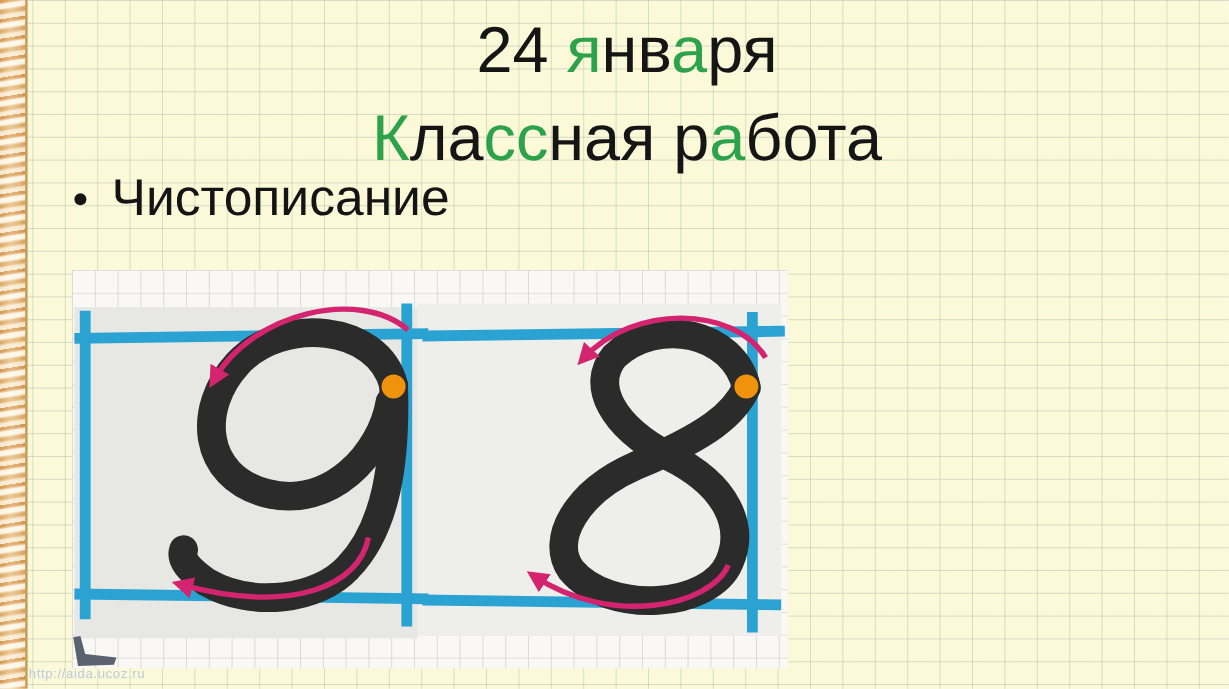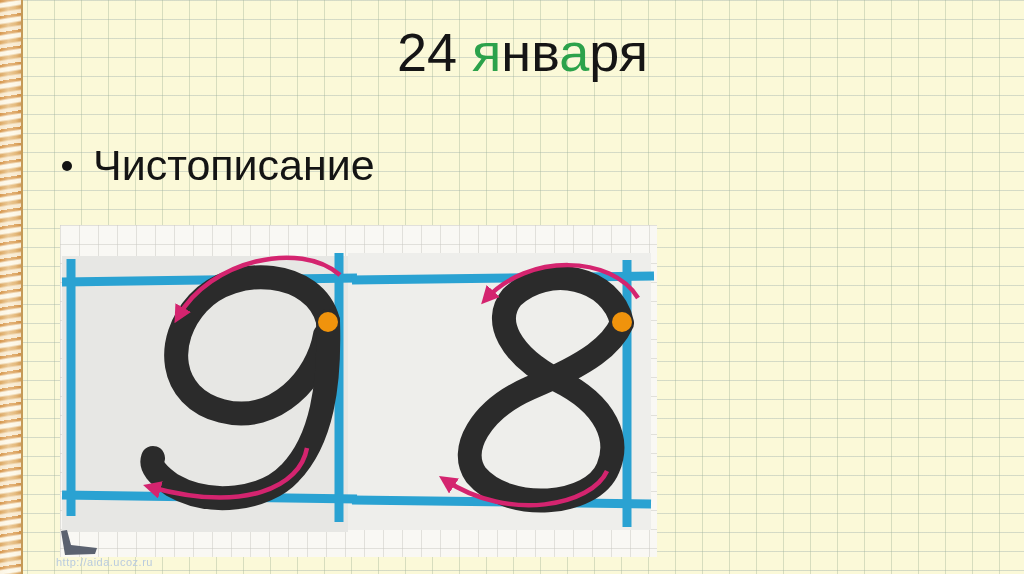--- a/index.html
+++ b/index.html
@@ -21,21 +21,21 @@
     background:
       repeating-linear-gradient(171deg,
         rgba(214,138,58,0.50) 0 2px,
         rgba(255,252,240,0.90) 4px 7px,
         rgba(226,170,96,0.45) 9px 11px,
         rgba(252,242,222,0.85) 13px 16px),
       linear-gradient(90deg,#d8a868,#f2e2c4 40%,#e6c694 75%,#c89658);
     border-right:2px solid #c49a58;
   }
   .title-block {
-    position:absolute; left:21px; right:0; top:16px; text-align:center;
+    position:absolute; left:21px; right:0; top:6px; text-align:center;
   }
   .title-line {
     margin:0; font-size:54px; line-height:73px; font-weight:normal;
     letter-spacing:0px; white-space:pre;
   }
   .seg-black { color:#151515; }
   .seg-green { color:#2ca24b; }
   .bullet-row {
     position:absolute; left:62px; top:141px;
     display:flex; align-items:center;
@@ -43,32 +43,33 @@
   .bullet-dot {
     width:10px; height:10px; border-radius:50%; background:#141414;
     margin-right:21px; flex:0 0 auto;
   }
   .bullet-text { font-size:43px; color:#141414; }
   .practice-image {
     position:absolute; left:60px; top:225px; width:597px; height:332px;
   }
   .practice-image svg { display:block; width:597px; height:332px; }
   .watermark {
-    position:absolute; left:36px; top:556px;
-    font-size:11px; color:#b9cbdf; letter-spacing:0.5px;padding-left:20px;
+    position:absolute; left:24px; top:556px;
+    font-size:11px; color:#b9cbdf; letter-spacing:0.5px;
   }
 </style>
 </head>
 <body>
 
 <div class="slide">
   <div class="frame-left"></div>
 
   <div class="title-block">
     <h1 class="title-line"><span class="seg-black">24 </span><span class="seg-green">я</span><span class="seg-black">нв</span><span class="seg-green">а</span><span class="seg-black">ря</span></h1>
+    <h1 class="title-line"><span class="seg-green">К</span><span class="seg-black">ла</span><span class="seg-green">сс</span><span class="seg-black">ная </span><span class="seg-black">р</span><span class="seg-green">а</span><span class="seg-black">бота</span></h1>
   </div>
 
   <div class="bullet-row">
     <span class="bullet-dot"></span>
     <span class="bullet-text">Чистописание</span>
   </div>
 
   <div class="practice-image">
     <svg viewBox="0 0 597 332" xmlns="http://www.w3.org/2000/svg">
       <defs>

